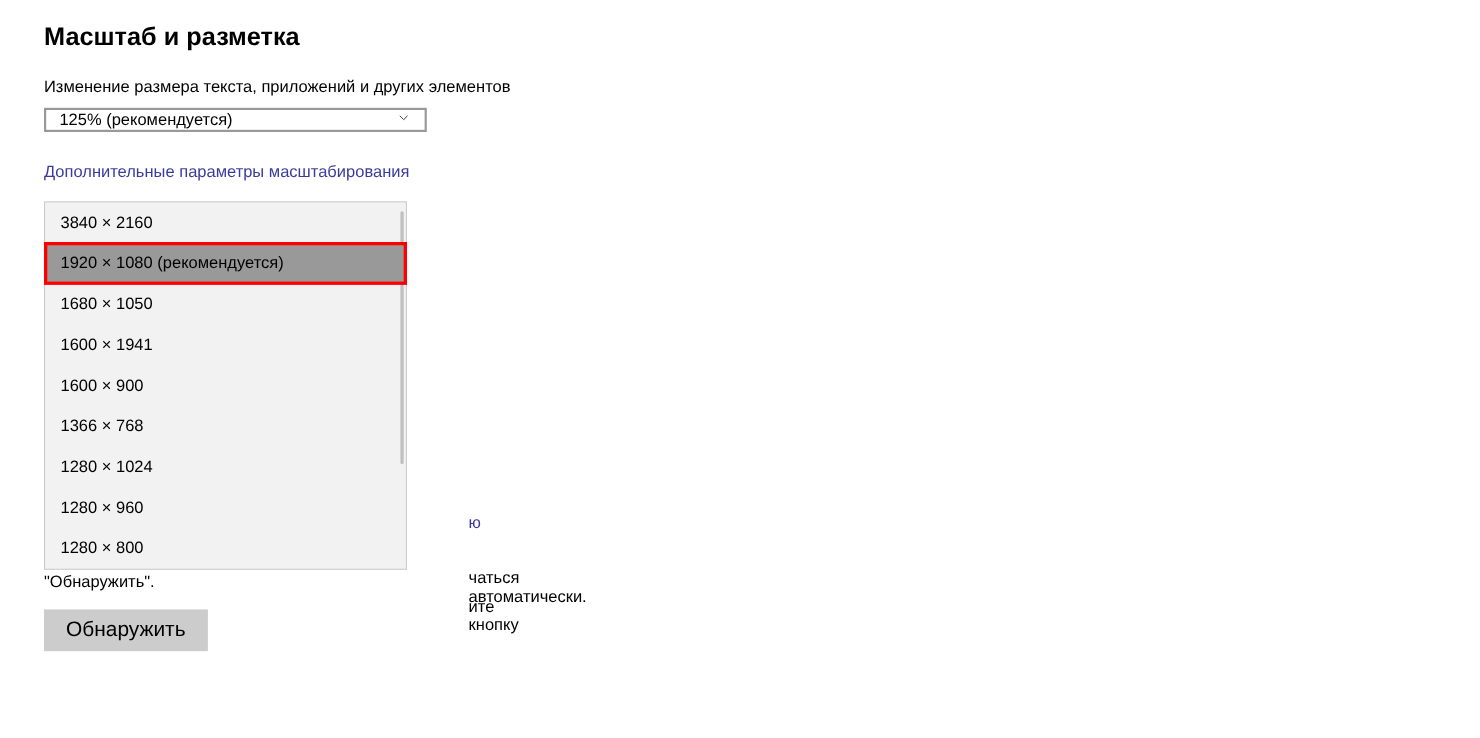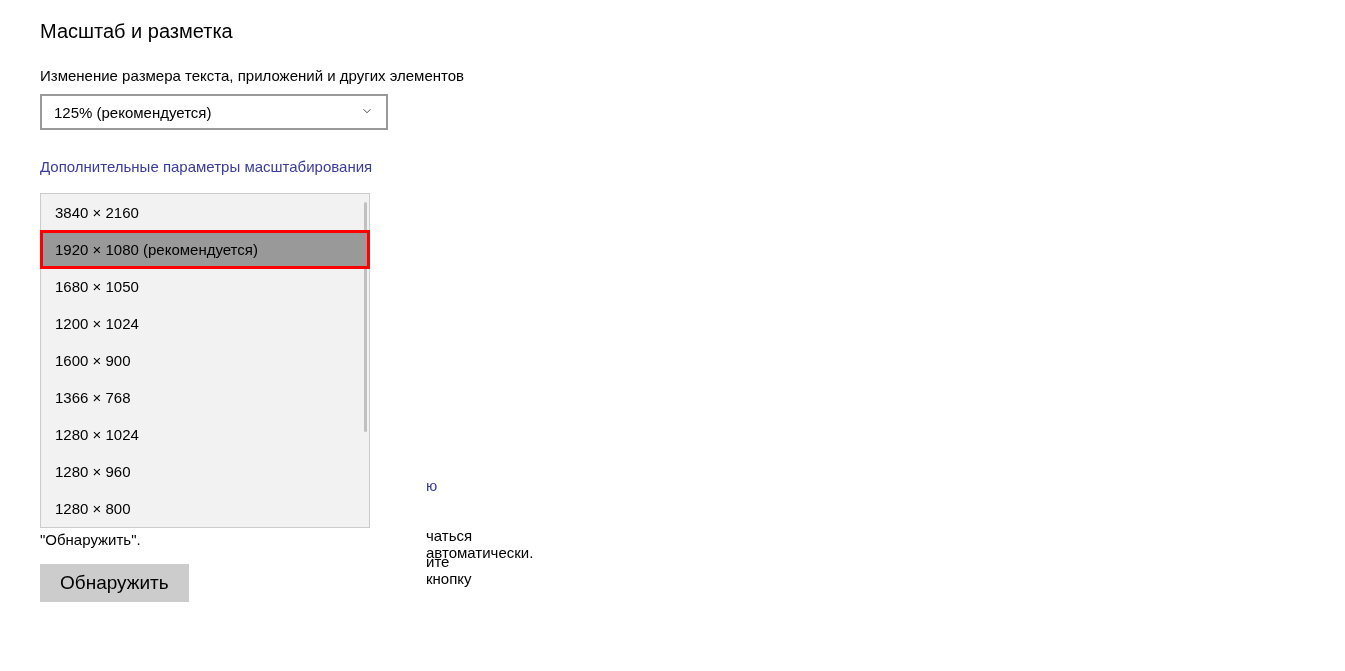--- a/index.html
+++ b/index.html
@@ -8,31 +8,31 @@
       padding: 0;
     }
     body {
       font-family: "Segoe UI", Tahoma, Geneva, sans-serif;
       background: #ffffff;
       color: #000000;
       padding: 20px 40px;
       font-size: 15px;
     }
     .section-title {
-      font-size: 20px;
-      font-weight: 400;
+      font-size: 23px;
+      font-weight: 700;
       margin-bottom: 24px;
     }
     .setting-label {
       font-size: 15px;
       margin-bottom: 10px;
     }
     .dropdown-closed {
       width: 348px;
-      height: 36px;
+      height: 22px;
       border: 2px solid #999999;
       display: flex;
       align-items: center;
       justify-content: space-between;
       padding: 0 12px;
       background: #ffffff;
       cursor: pointer;
       margin-bottom: 28px;
     }
     .dropdown-closed .value {
@@ -133,21 +133,21 @@
   </div>
 
   <div class="link-text">Дополнительные параметры масштабирования</div>
 
   <div class="dropdown-open-wrapper">
     <div class="dropdown-open">
       <div class="scrollbar-track"></div>
       <div class="dropdown-item">3840 × 2160</div>
       <div class="dropdown-item highlighted selected-outline">1920 × 1080 (рекомендуется)</div>
       <div class="dropdown-item">1680 × 1050</div>
-      <div class="dropdown-item">1200 × 1024</div>
+      <div class="dropdown-item">1600 × 1941</div>
       <div class="dropdown-item">1600 × 900</div>
       <div class="dropdown-item">1366 × 768</div>
       <div class="dropdown-item">1280 × 1024</div>
       <div class="dropdown-item">1280 × 960</div>
       <div class="dropdown-item">1280 × 800</div>
     </div>
 
     <span class="behind-link" style="top: 284px;">ю</span>
     <span class="behind-text" style="top: 334px;">чаться автоматически.</span>
     <span class="behind-text" style="top: 360px;">ите кнопку</span>

